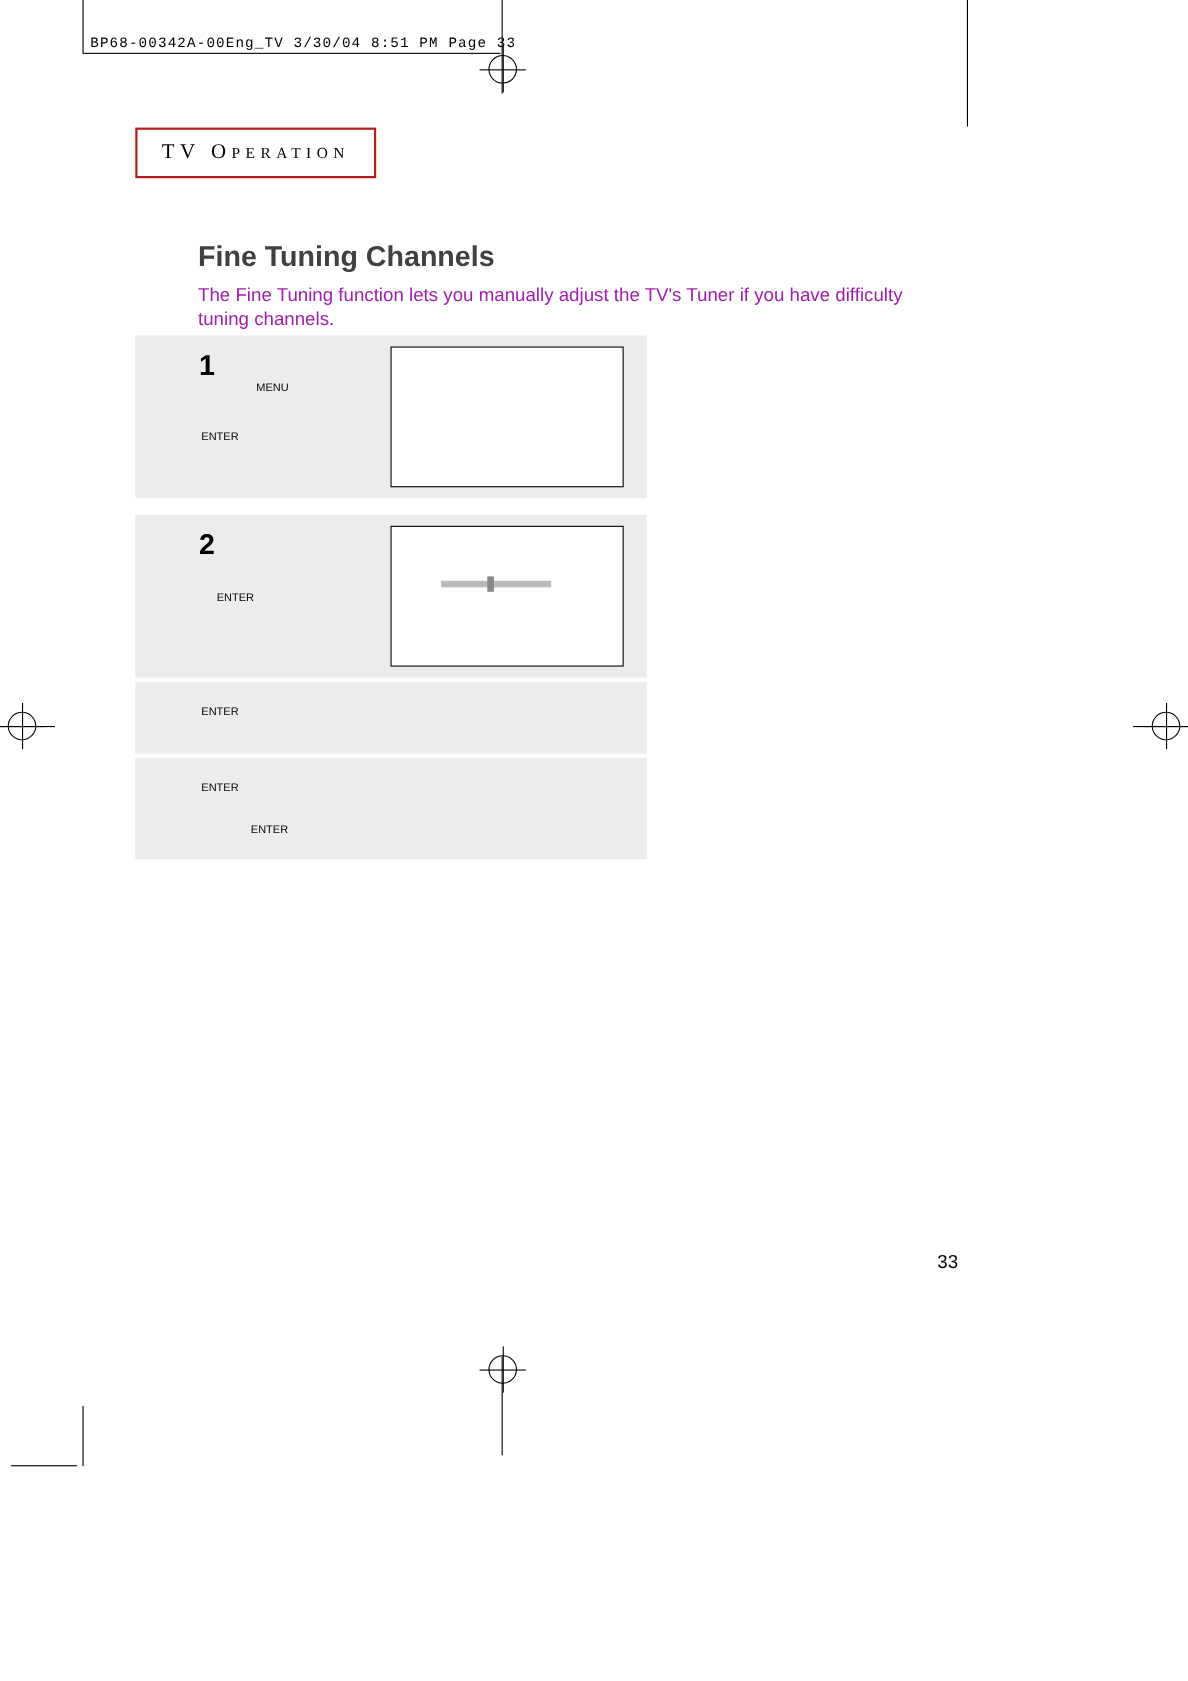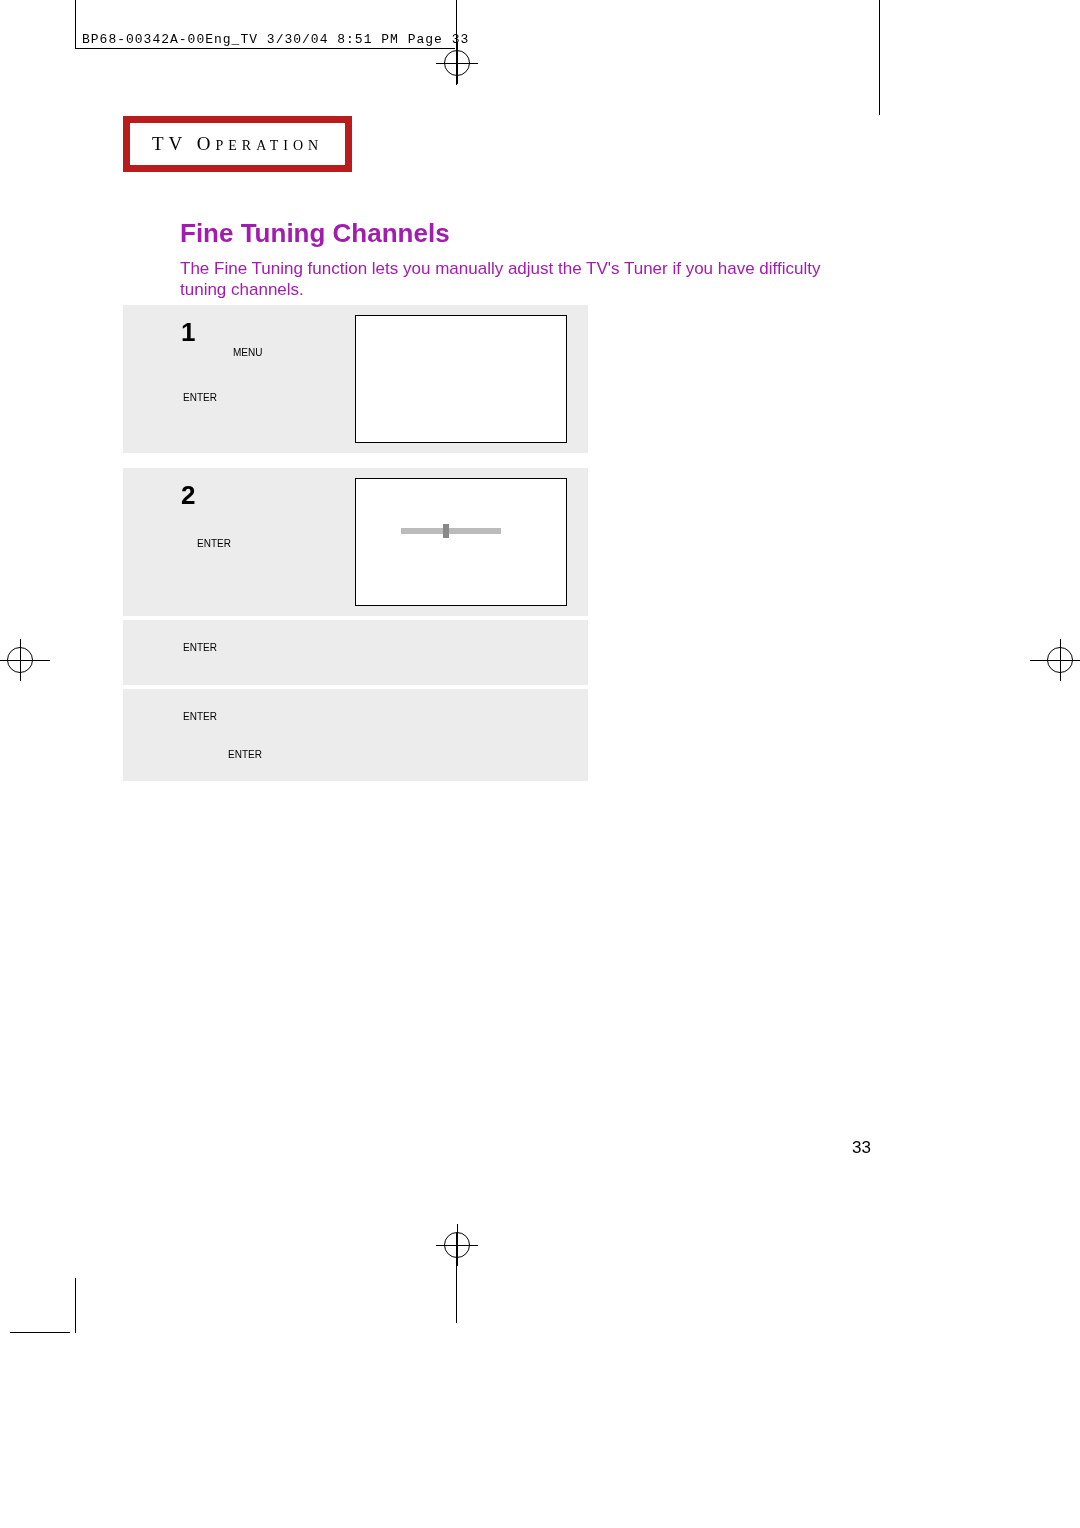--- a/index.html
+++ b/index.html
@@ -145,21 +145,21 @@
       width: 1px;
       height: 90px;
       background: #000;
     }
     
     
     .section-header {
       position: absolute;
       top: 116px;
       left: 123px;
-      border: 7px solid #b91c1c;
+      border: 2px solid #b91c1c;
       padding: 10px 22px;
       font-family: Georgia, 'Times New Roman', serif;
       font-size: 19px;
       letter-spacing: 5px;
     }
     .section-header .tv {
       font-weight: normal;
     }
     .section-header .op-first {
       font-size: 19px;
@@ -170,21 +170,21 @@
     }
     
     
     .main-title {
       position: absolute;
       top: 218px;
       left: 180px;
       font-family: Arial, Helvetica, sans-serif;
       font-size: 26px;
       font-weight: bold;
-      color: #a21caf;
+      color: #404040;
     }
     
     
     .description {
       position: absolute;
       top: 258px;
       left: 180px;
       width: 660px;
       font-family: Arial, Helvetica, sans-serif;
       font-size: 17px;

